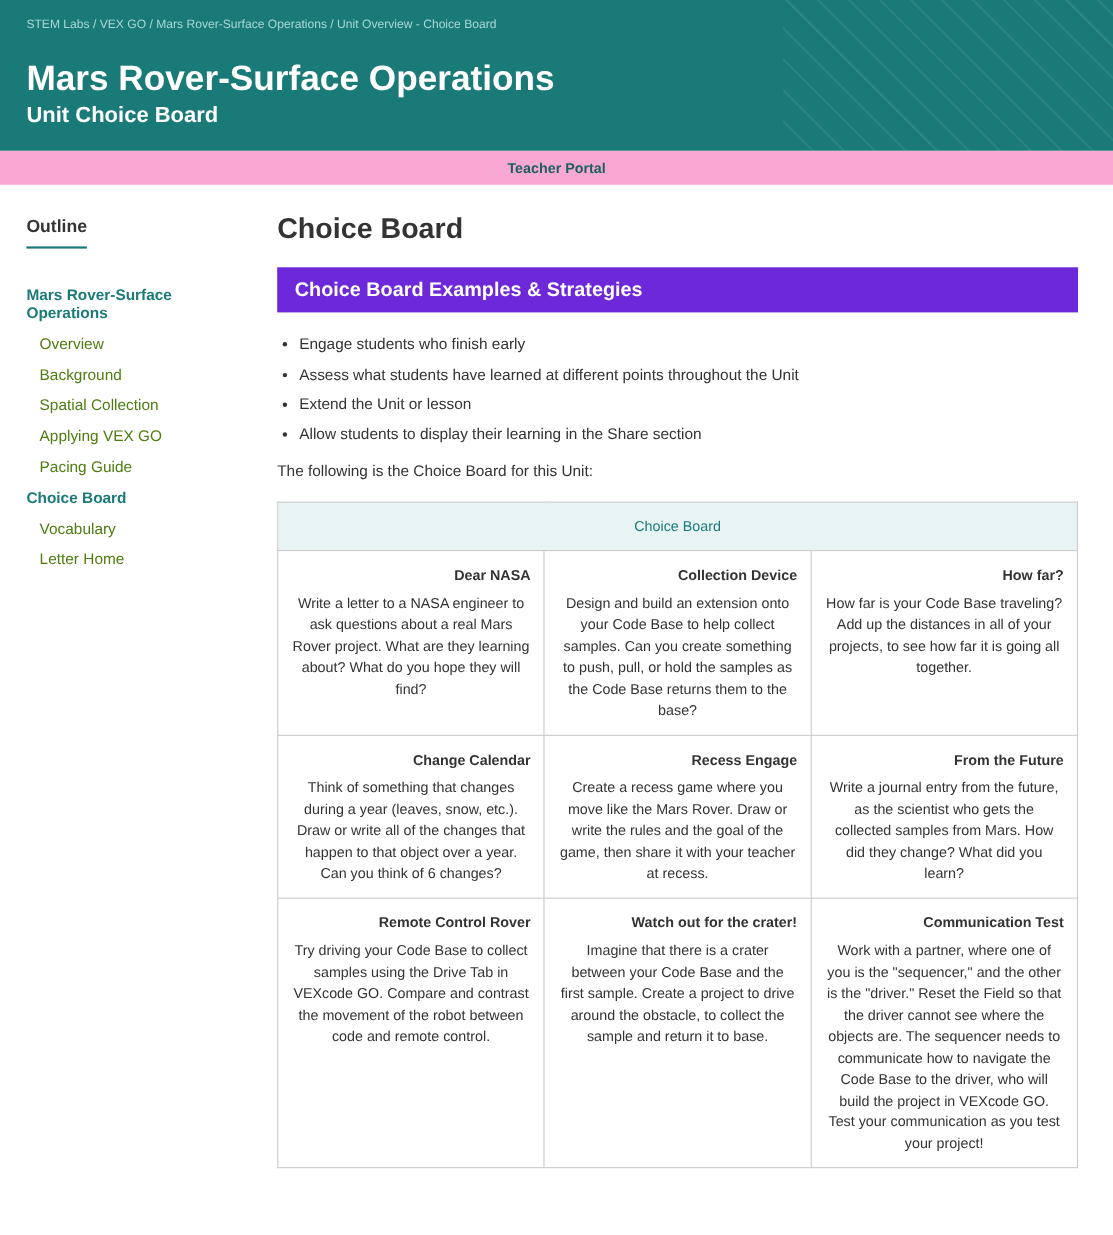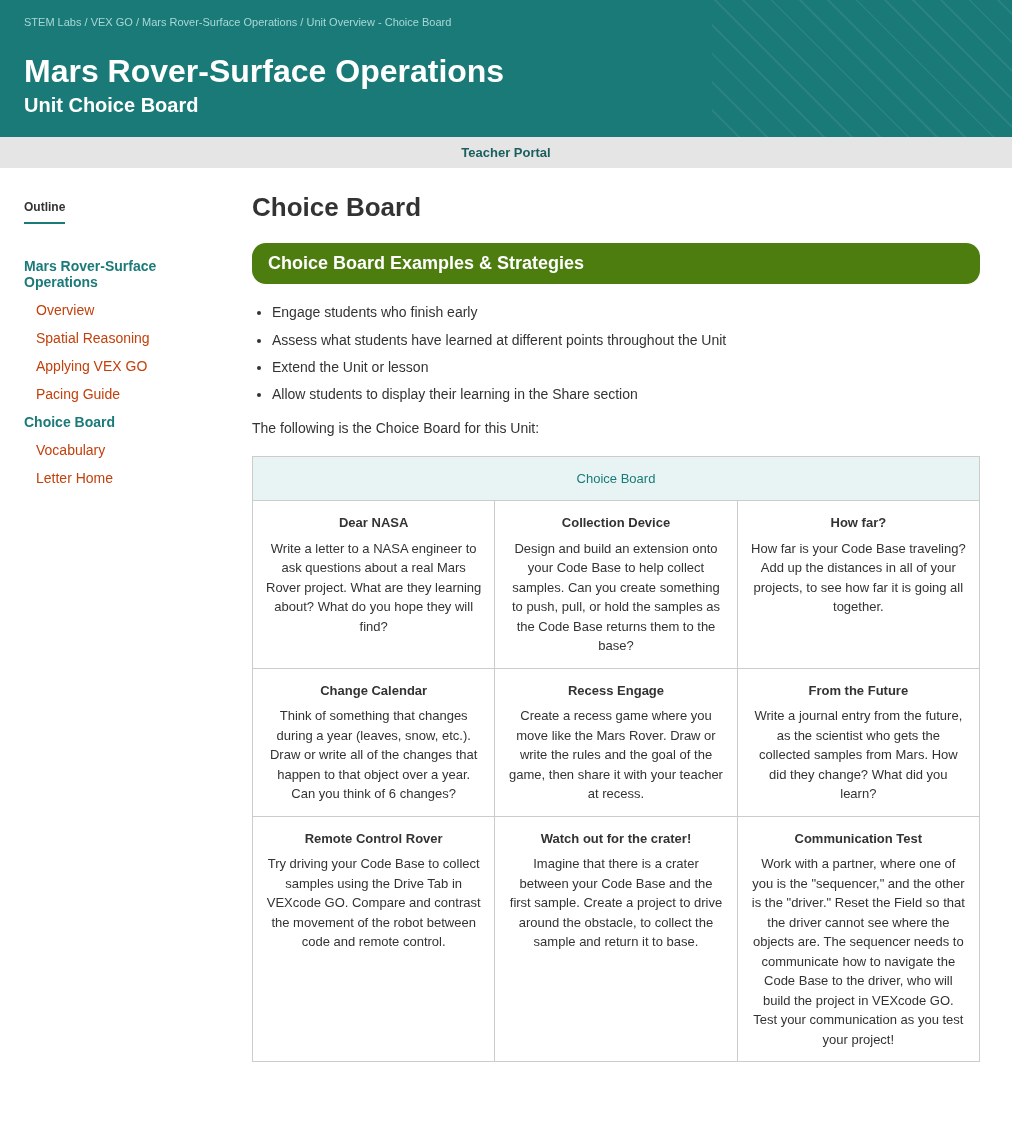--- a/index.html
+++ b/index.html
@@ -38,21 +38,21 @@
     }
     .header-subtitle {
       font-size: 20px;
       font-weight: bold;
       color: #fff;
       margin-top: 4px;
     }
 
     
     .teacher-portal-bar {
-      background-color: #e5e5e5;
+      background-color: #f9a8d4;
       text-align: center;
       padding: 8px;
       font-size: 13px;
       font-weight: bold;
       color: #1a5f5e;
     }
 
     
     .layout {
       display: flex;
@@ -61,21 +61,21 @@
     }
 
     
     .sidebar {
       width: 220px;
       min-width: 220px;
       padding: 30px 16px 20px 24px;
       border-right: none;
     }
     .sidebar-outline-label {
-      font-size: 12px;
+      font-size: 16px;
       font-weight: bold;
       color: #333;
       margin-bottom: 16px;
       padding-bottom: 8px;
       border-bottom: 2px solid #1a7a78;
       display: inline-block;
     }
     .sidebar-items {
       margin-top: 12px;
       list-style: none;
@@ -90,42 +90,41 @@
       font-weight: bold;
       color: #1a7a78;
     }
     .sidebar-item.link {
       color: #1a7a78;
       font-weight: bold;
     }
     .sidebar-item.indented {
       padding-left: 12px;
       font-weight: normal;
-      color: #c2410c;
+      color: #4d7c0f;
     }
 
     
     .main-content {
       flex: 1;
       padding: 24px 32px 40px 32px;
     }
     .page-title {
       font-size: 26px;
       font-weight: bold;
       color: #333;
       margin-bottom: 20px;
     }
 
     
     .info-box {
-      background-color: #4d7c0f;
+      background-color: #6d28d9;
       color: #fff;
       padding: 10px 16px;
       margin-bottom: 16px;
-      border-radius: 14px;
     }
     .info-box-title {
       font-size: 18px;
       font-weight: bold;
     }
 
     .intro-text {
       margin-bottom: 10px;
       line-height: 1.6;
     }
@@ -161,20 +160,21 @@
       vertical-align: top;
       text-align: center;
       width: 33.33%;
       font-size: 13px;
       line-height: 1.5;
     }
     .cell-title {
       font-weight: bold;
       display: block;
       margin-bottom: 6px;
+      text-align: right;
     }
   </style>
 </head>
 <body>
 
 <div class="header">
   <div class="header-breadcrumb">
     <span>STEM Labs</span> /
     <span>VEX GO</span> /
     <span>Mars Rover-Surface Operations</span> /
@@ -188,21 +188,22 @@
   <span>Teacher Portal</span>
 </div>
 
 <div class="layout">
 
   <div class="sidebar">
     <div class="sidebar-outline-label">Outline</div>
     <ul class="sidebar-items">
     <li class="sidebar-item link">Mars Rover-Surface Operations</li>
         <li class="sidebar-item indented">Overview</li>
-        <li class="sidebar-item indented">Spatial Reasoning</li>
+        <li class="sidebar-item indented">Background</li>
+        <li class="sidebar-item indented">Spatial Collection</li>
         <li class="sidebar-item indented">Applying VEX GO</li>
         <li class="sidebar-item indented">Pacing Guide</li>
         <li class="sidebar-item active">Choice Board</li>
         <li class="sidebar-item indented">Vocabulary</li>
         <li class="sidebar-item indented">Letter Home</li>
       </ul>
   </div>
 
   <div class="main-content">
     <h1 class="page-title">Choice Board</h1>

